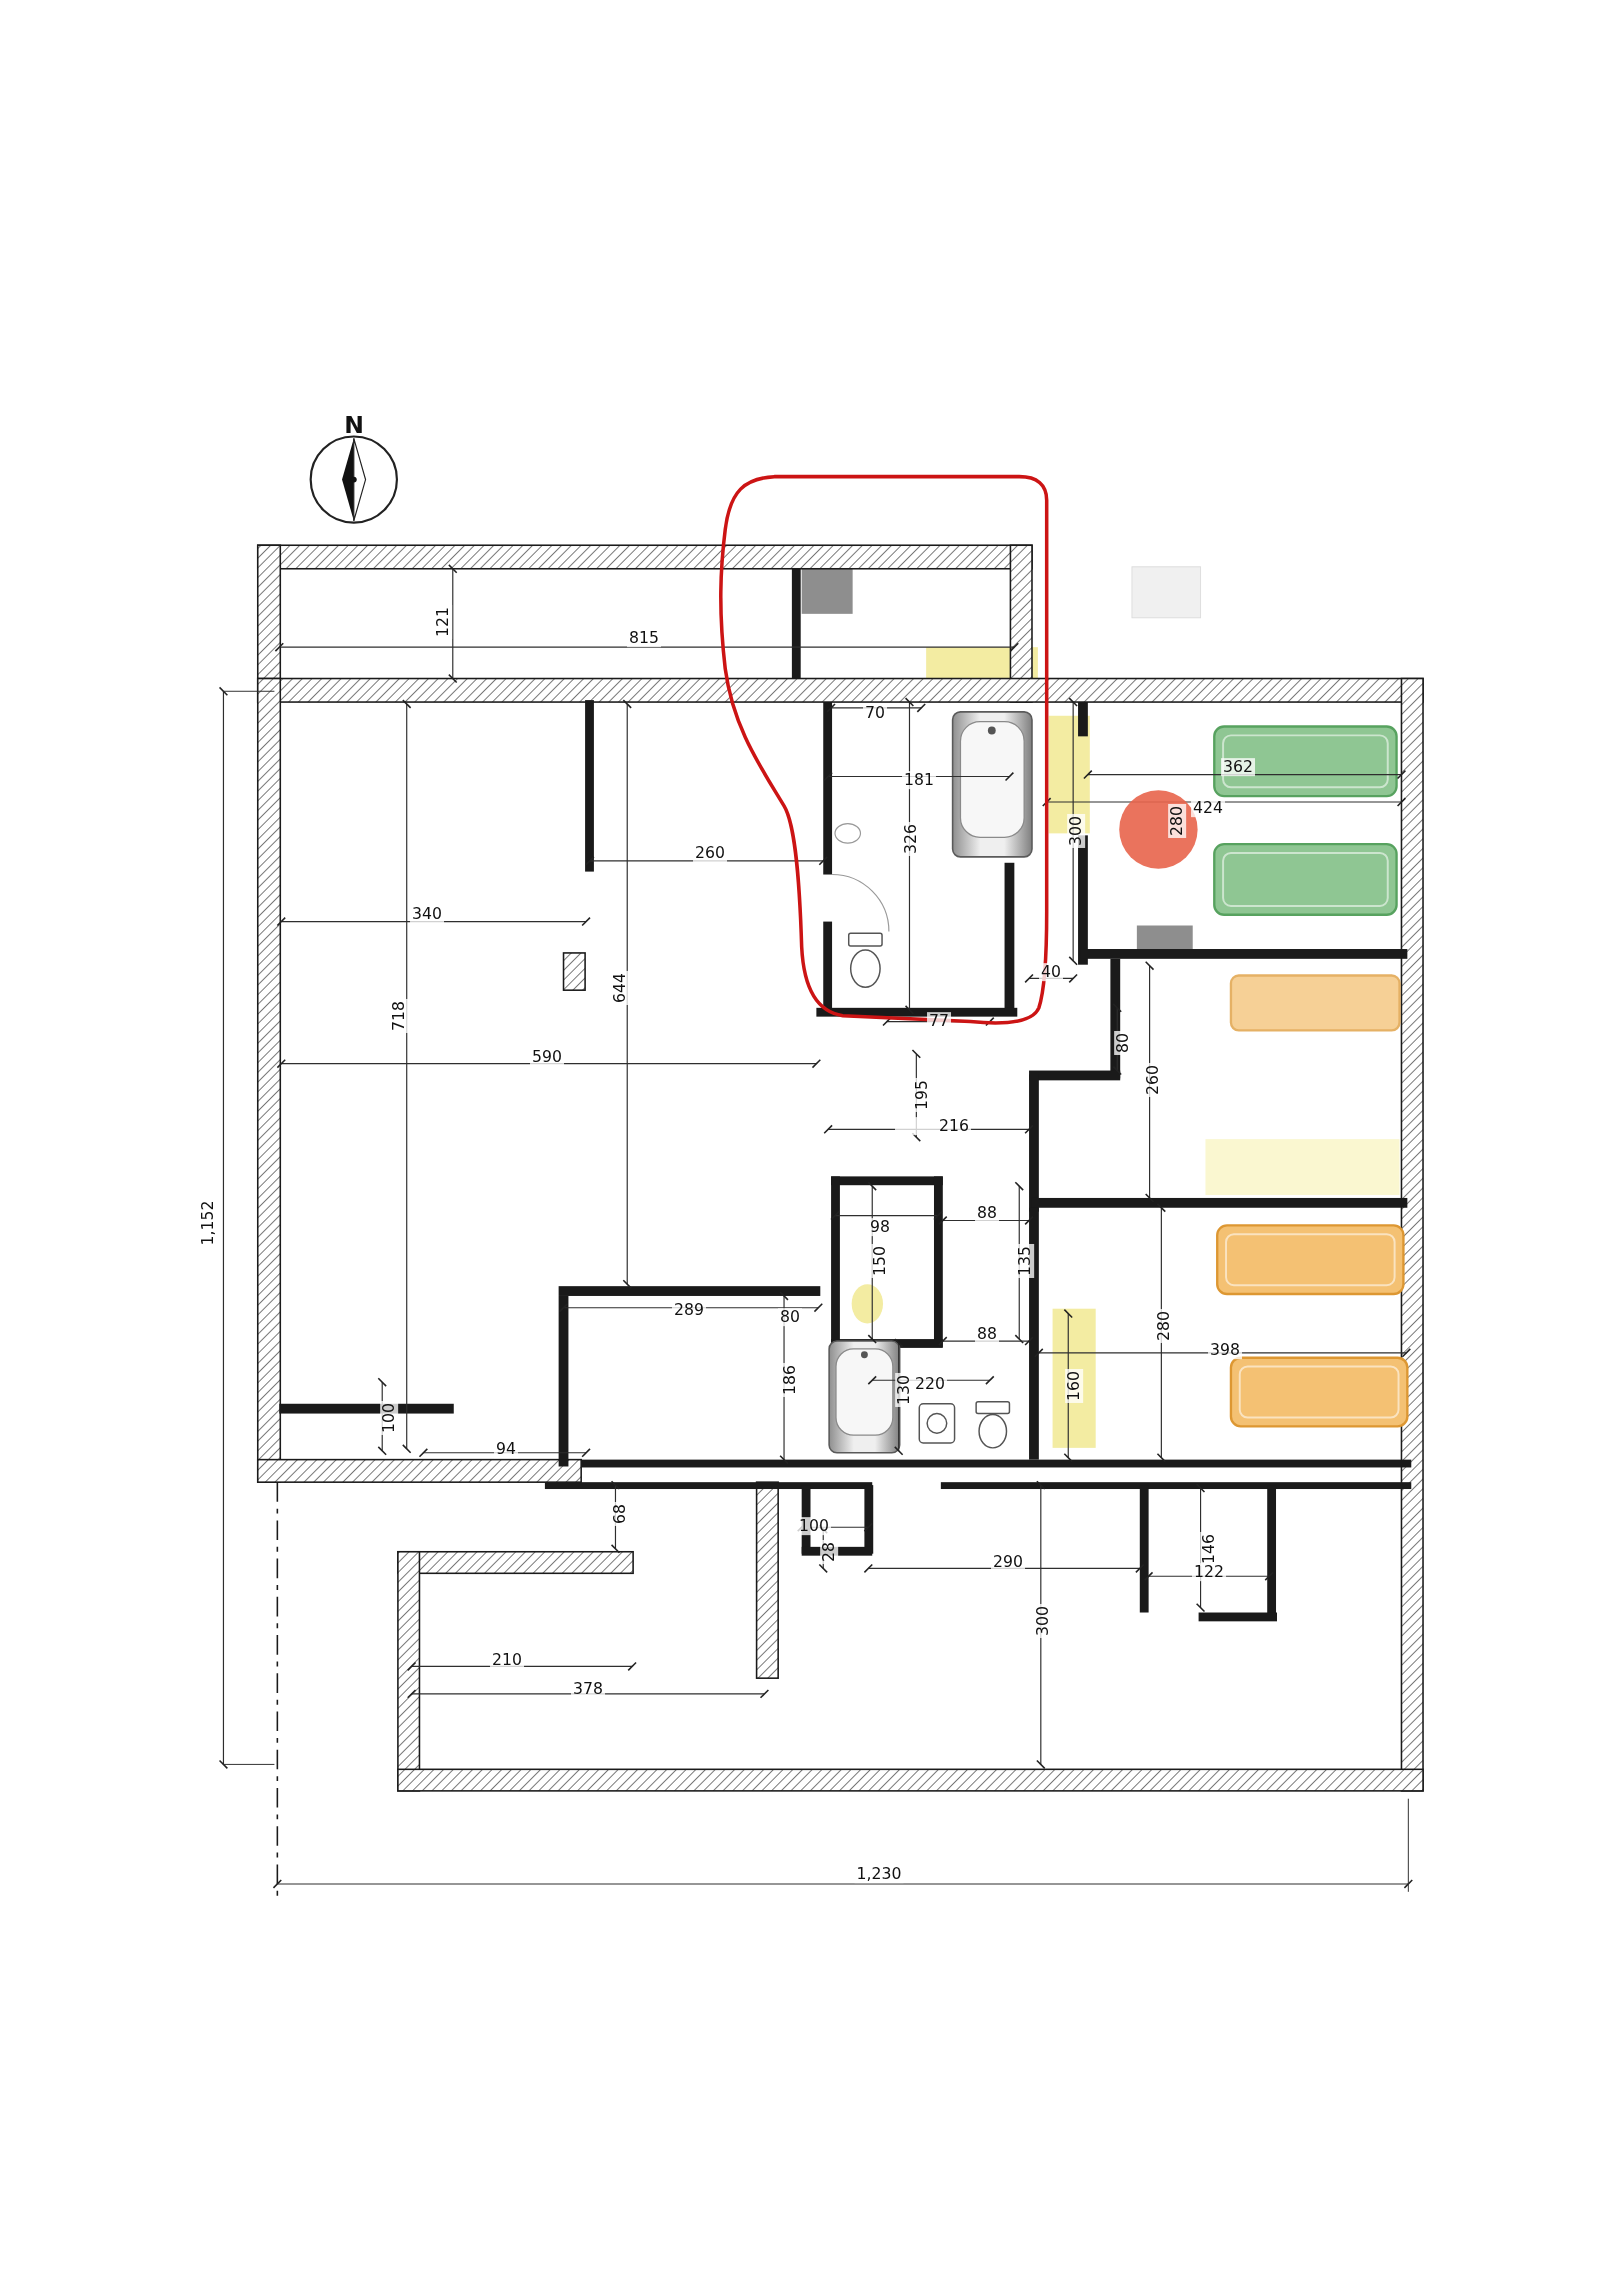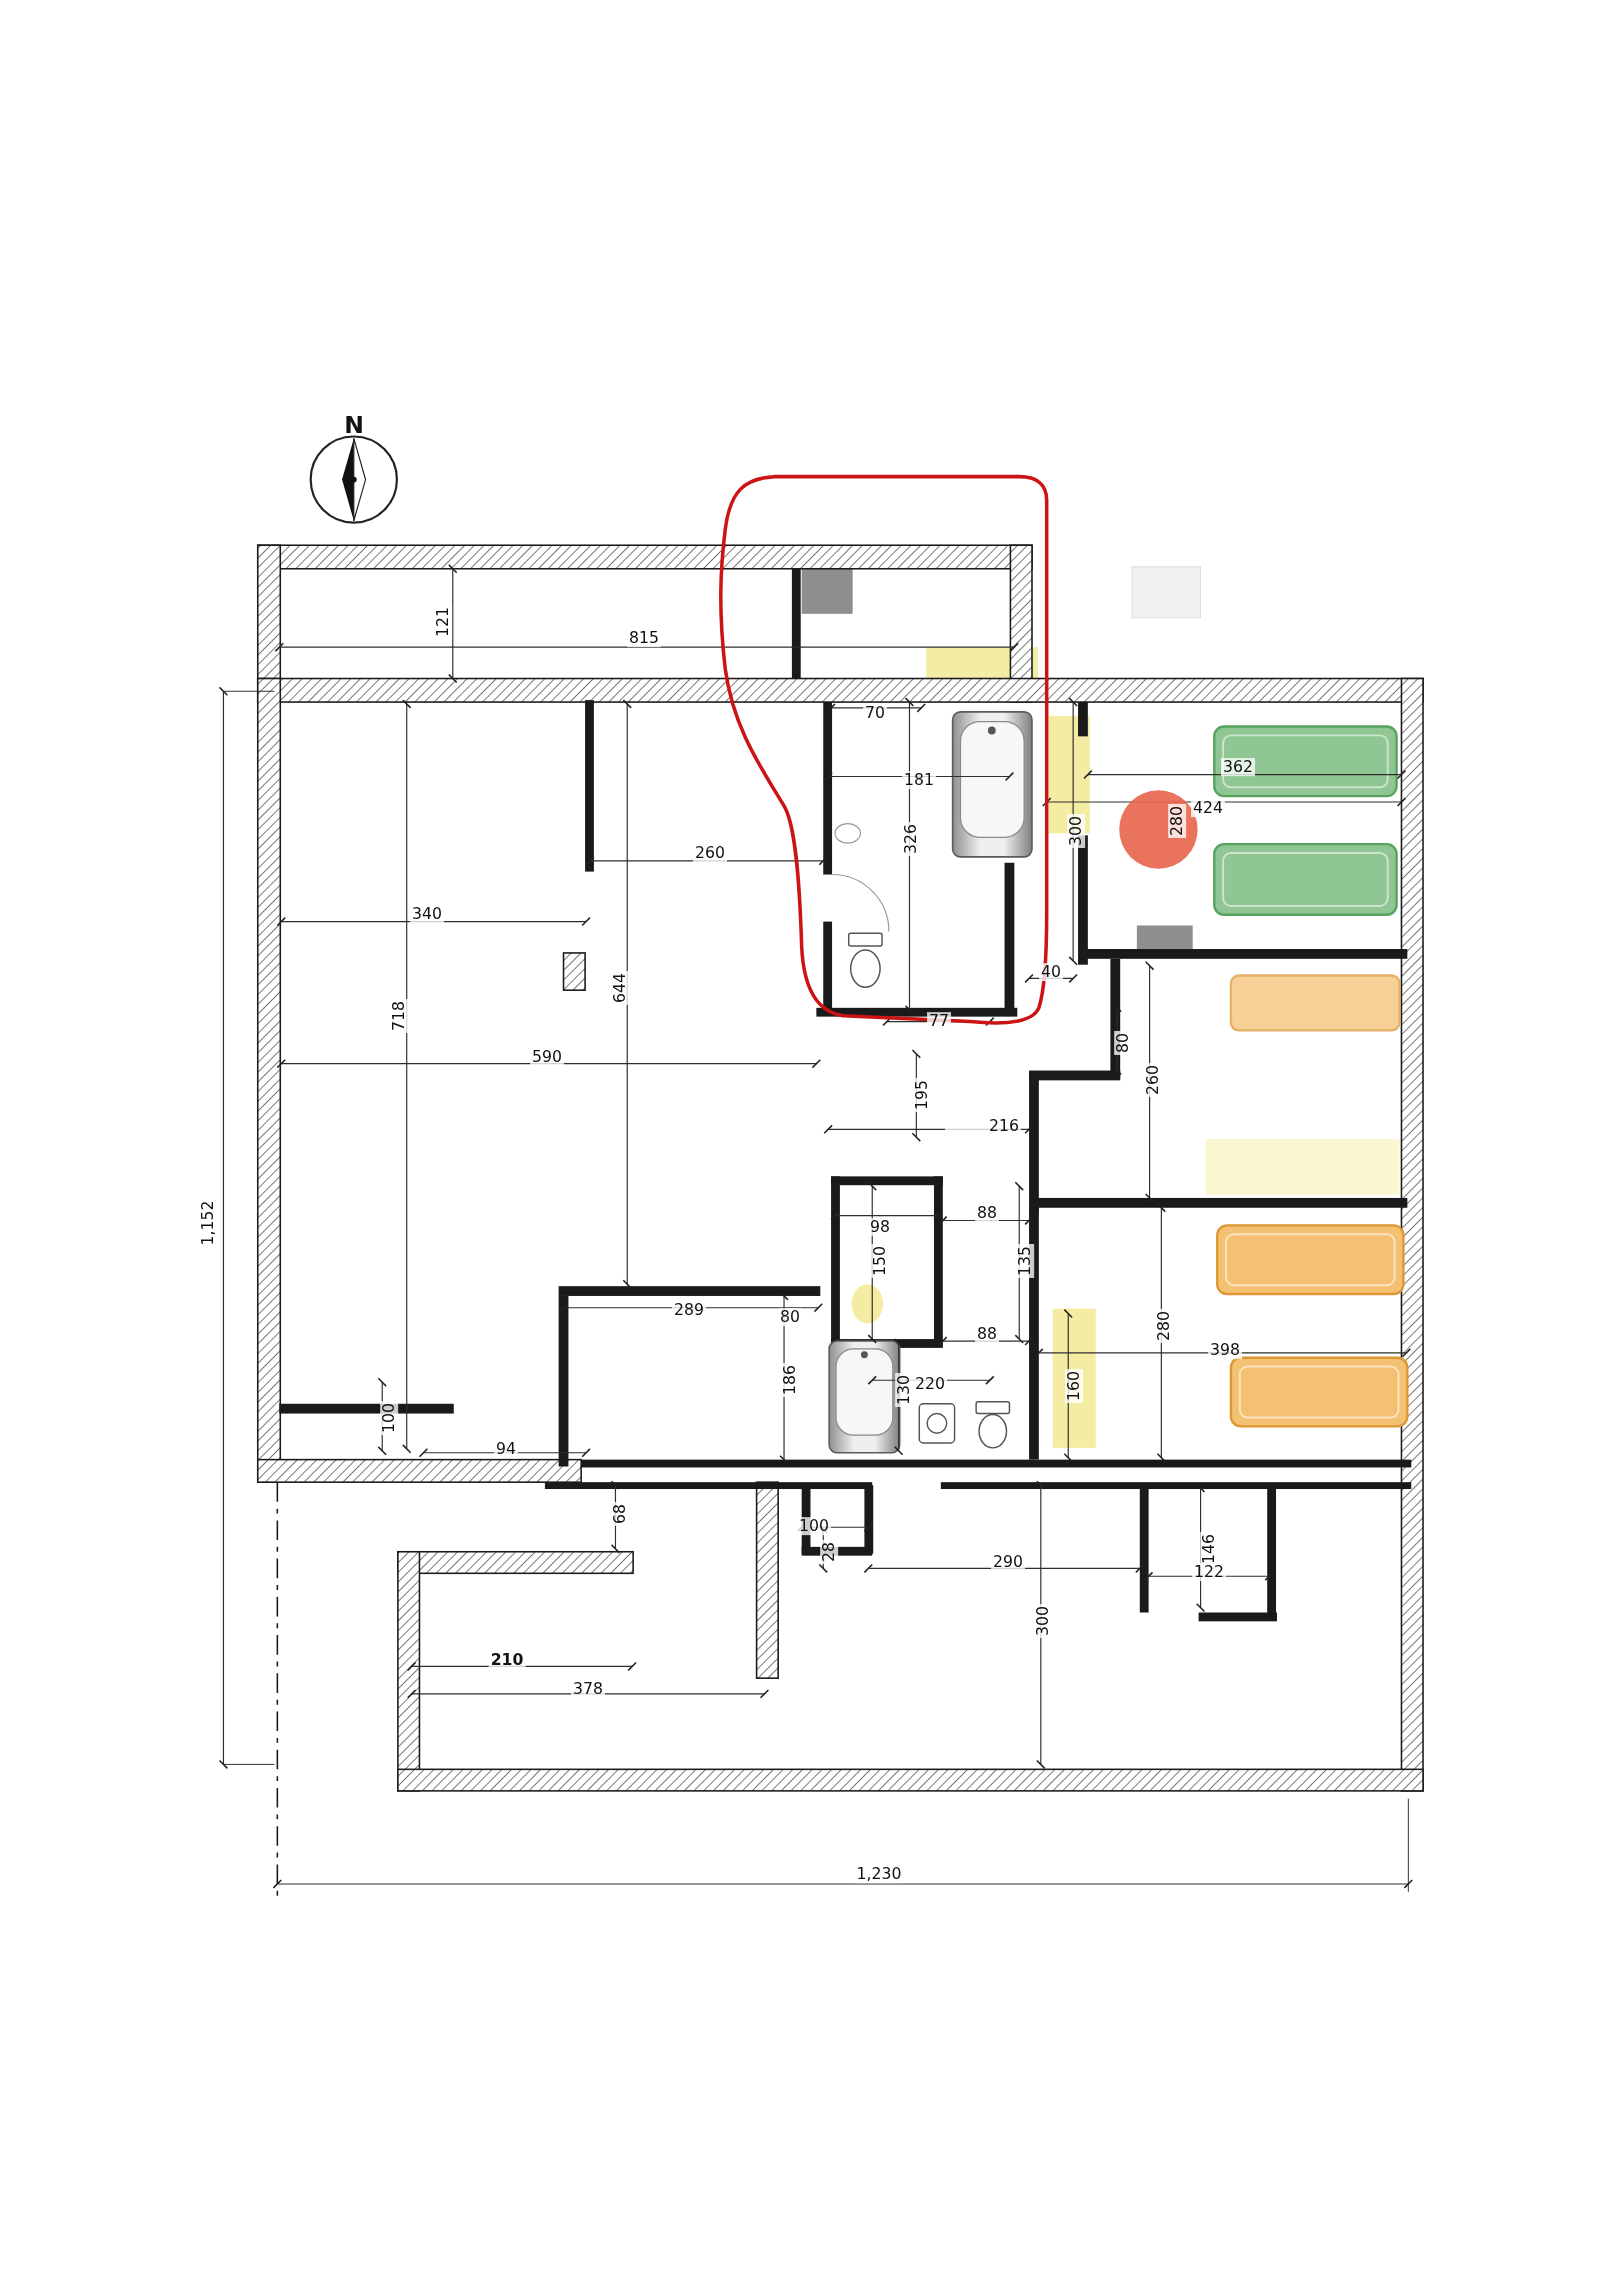--- a/index.html
+++ b/index.html
@@ -241,21 +241,21 @@
       <div class="dim-label" style="left: 710px; top: 853px; transform: translate(-50%, -50%) rotate(0deg);">260</div>
       <div class="dim-label" style="left: 427px; top: 914px; transform: translate(-50%, -50%) rotate(0deg);">340</div>
       <div class="dim-label" style="left: 620px; top: 988px; transform: translate(-50%, -50%) rotate(-90deg);">644</div>
       <div class="dim-label" style="left: 399px; top: 1016px; transform: translate(-50%, -50%) rotate(-90deg);">718</div>
       <div class="dim-label" style="left: 547px; top: 1057px; transform: translate(-50%, -50%) rotate(0deg);">590</div>
       <div class="dim-label" style="left: 939px; top: 1021px; transform: translate(-50%, -50%) rotate(0deg);">77</div>
       <div class="dim-label" style="left: 1051px; top: 972px; transform: translate(-50%, -50%) rotate(0deg);">40</div>
       <div class="dim-label" style="left: 1123px; top: 1043px; transform: translate(-50%, -50%) rotate(-90deg);">80</div>
       <div class="dim-label" style="left: 1153px; top: 1080px; transform: translate(-50%, -50%) rotate(-90deg);">260</div>
       <div class="dim-label" style="left: 922px; top: 1095px; transform: translate(-50%, -50%) rotate(-90deg);">195</div>
-      <div class="dim-label" style="left: 983px; top: 1126px; transform: translate(-50%, -50%) rotate(0deg); padding-left: 44px;">216</div>
+      <div class="dim-label" style="left: 933px; top: 1126px; transform: translate(-50%, -50%) rotate(0deg); padding-left: 44px;">216</div>
       <div class="dim-label" style="left: 880px; top: 1227px; transform: translate(-50%, -50%) rotate(0deg);">98</div>
       <div class="dim-label" style="left: 987px; top: 1213px; transform: translate(-50%, -50%) rotate(0deg);">88</div>
       <div class="dim-label" style="left: 880px; top: 1261px; transform: translate(-50%, -50%) rotate(-90deg);">150</div>
       <div class="dim-label" style="left: 1025px; top: 1261px; transform: translate(-50%, -50%) rotate(-90deg);">135</div>
       <div class="dim-label" style="left: 689px; top: 1310px; transform: translate(-50%, -50%) rotate(0deg);">289</div>
       <div class="dim-label" style="left: 790px; top: 1317px; transform: translate(-50%, -50%) rotate(0deg);">80</div>
       <div class="dim-label" style="left: 987px; top: 1334px; transform: translate(-50%, -50%) rotate(0deg);">88</div>
       <div class="dim-label" style="left: 1164px; top: 1326px; transform: translate(-50%, -50%) rotate(-90deg);">280</div>
       <div class="dim-label" style="left: 1225px; top: 1350px; transform: translate(-50%, -50%) rotate(0deg);">398</div>
       <div class="dim-label" style="left: 790px; top: 1380px; transform: translate(-50%, -50%) rotate(-90deg);">186</div>
@@ -264,20 +264,20 @@
       <div class="dim-label" style="left: 1074px; top: 1386px; transform: translate(-50%, -50%) rotate(-90deg);">160</div>
       <div class="dim-label" style="left: 389px; top: 1418px; transform: translate(-50%, -50%) rotate(-90deg);">100</div>
       <div class="dim-label" style="left: 506px; top: 1449px; transform: translate(-50%, -50%) rotate(0deg);">94</div>
       <div class="dim-label" style="left: 620px; top: 1514px; transform: translate(-50%, -50%) rotate(-90deg);">68</div>
       <div class="dim-label" style="left: 814px; top: 1526px; transform: translate(-50%, -50%) rotate(0deg);">100</div>
       <div class="dim-label" style="left: 829px; top: 1552px; transform: translate(-50%, -50%) rotate(-90deg);">28</div>
       <div class="dim-label" style="left: 1008px; top: 1562px; transform: translate(-50%, -50%) rotate(0deg);">290</div>
       <div class="dim-label" style="left: 1209px; top: 1549px; transform: translate(-50%, -50%) rotate(-90deg);">146</div>
       <div class="dim-label" style="left: 1209px; top: 1572px; transform: translate(-50%, -50%) rotate(0deg);">122</div>
       <div class="dim-label" style="left: 1043px; top: 1621px; transform: translate(-50%, -50%) rotate(-90deg);">300</div>
-      <div class="dim-label" style="left: 507px; top: 1660px; transform: translate(-50%, -50%) rotate(0deg); font-weight: bold;">210</div>
+      <div class="dim-label" style="left: 507px; top: 1660px; transform: translate(-50%, -50%) rotate(0deg);">210</div>
       <div class="dim-label" style="left: 588px; top: 1689px; transform: translate(-50%, -50%) rotate(0deg);">378</div>
       <div class="dim-label" style="left: 208px; top: 1223px; transform: translate(-50%, -50%) rotate(-90deg);">1,152</div>
       <div class="dim-label" style="left: 840px; top: 1874px; transform: translate(-50%, -50%) rotate(0deg); margin-left: 39px;">1,230</div>
     </div>
 
 </div>
 
 
 </body></html>

